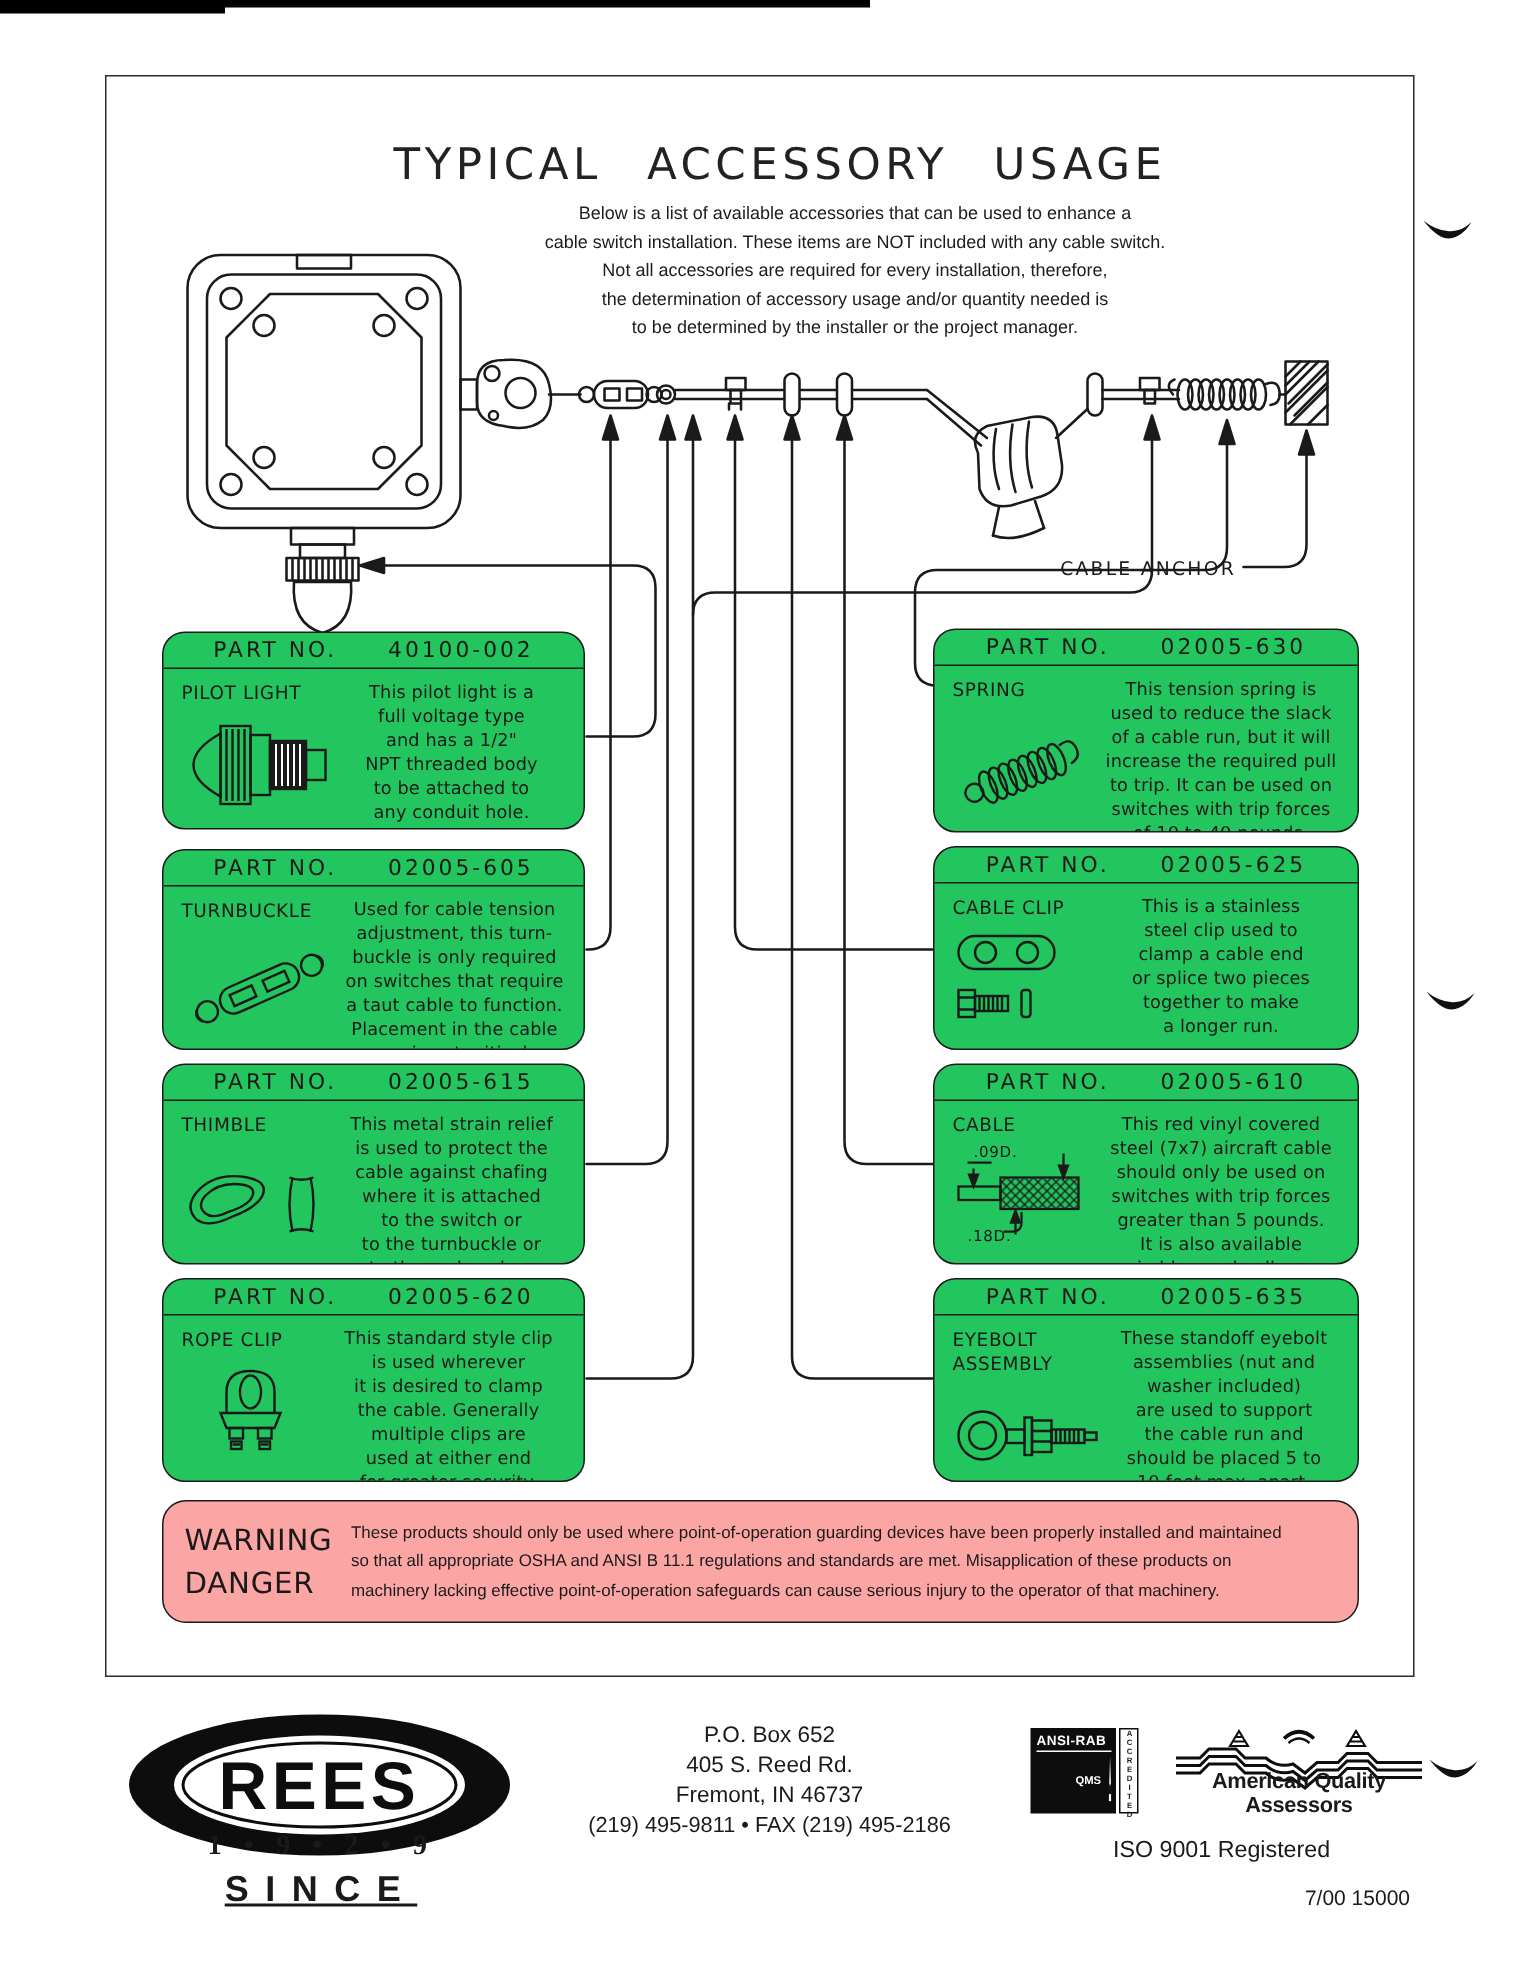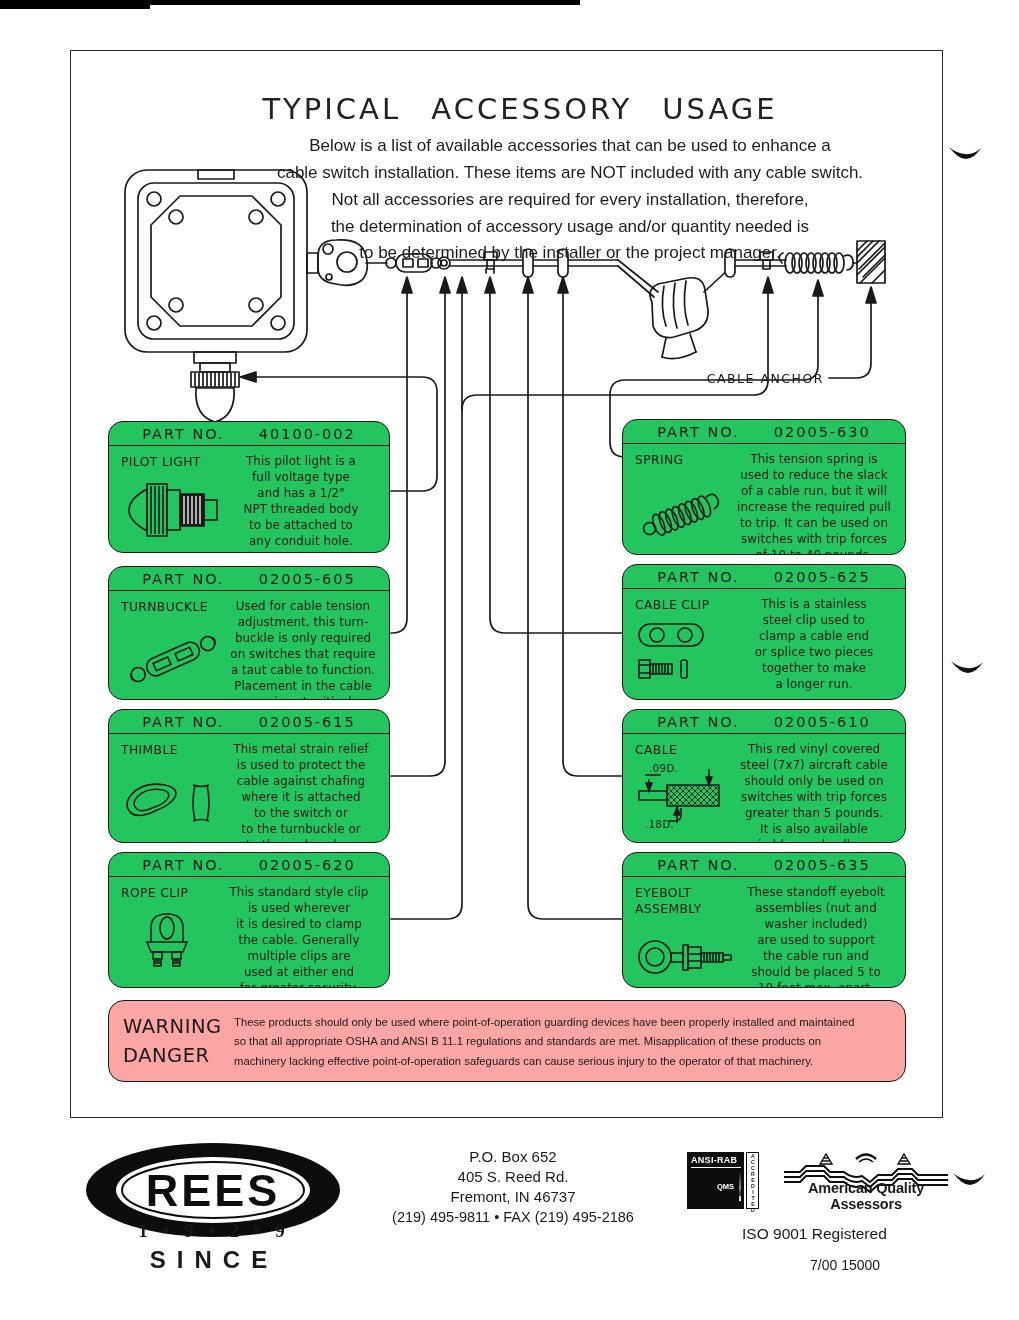--- a/index.html
+++ b/index.html
@@ -11,21 +11,21 @@
   .scan-bar1 { left:0; top:0; width:150px; height:9px; background:#000; }
   .scan-bar2 { left:140px; top:0; width:440px; height:5px; background:#000; }
   .crescent { width:34px; height:16px; }
 
   
   .frame { left:70px; top:50px; width:873px; height:1068px; border:1.6px solid #2b2b2b; background:transparent; }
 
   .title { left:80px; top:92px; width:880px; text-align:center;
     font-size:29px; letter-spacing:3px; word-spacing:18px; color:#222; z-index:2; }
   .intro { left:270px; top:133px; width:600px; text-align:center; white-space:pre-line;
-    font-family:"Liberation Sans", sans-serif; font-size:17px; line-height:1.58; color:#1c1c1c; z-index:2; }
+    font-family:"Liberation Sans", sans-serif; font-size:12px; line-height:1.58; color:#1c1c1c; z-index:2; }
 
   .diagram { left:70px; top:50px; z-index:1; }
 
   .part-box { position:absolute; width:282px; background:#22c55e; border:1.7px solid #1a1a1a;
     border-radius:15px; z-index:2; overflow:hidden; }
   .part-box.rcol { width:284px; }
   .part-header { display:flex; justify-content:center; gap:34px; padding:4px 0 3px;
     font-size:14.5px; letter-spacing:2px; border-bottom:1.7px solid #1a1a1a; }
   .part-body { display:flex; padding:5px 8px 4px 12px; }
   .part-left { flex:0 0 96px; display:flex; flex-direction:column; }
@@ -40,21 +40,21 @@
 
   .warning-box { left:108px; top:1000px; width:798px; height:82px; background:#fca5a5;
     border:1.7px solid #1a1a1a; border-radius:16px; z-index:2; display:flex; padding:8px 10px 6px 14px; }
   .warn-label { flex:0 0 105px; font-size:19.5px; line-height:1.5; letter-spacing:0.5px; padding-top:3px; }
   .warn-text { flex:1; font-family:"Liberation Sans", sans-serif; font-size:11.3px;
     line-height:1.72; white-space:pre-line; padding-left:6px; padding-top:4px; }
 
   
   .rees-logo { left:82px; top:1140px; }
   .since { left:114px; top:1246px; width:200px; text-align:center;
-    font-family:"Liberation Sans", sans-serif; font-weight:bold; font-size:24px; letter-spacing:11px; }
+    font-family:"Liberation Sans", sans-serif; font-weight:bold; font-size:24px; letter-spacing:11px;text-decoration:underline; }
   .since-year { left:114px; top:1220px; width:200px; text-align:center;
     font-family:Liberation Serif, serif; font-weight:bold; font-size:19px; letter-spacing:5px; }
   .company { left:377px; top:1147px; width:272px; text-align:center; font-family:"Liberation Sans", sans-serif; }
   .company-name { font-weight:bold; font-size:20.5px; margin-bottom:3px; }
   .company-line { font-size:15px; line-height:20px; }
   .company-phone { font-size:14.5px; line-height:20px; }
 
   .ansi-badge { left:687px; top:1152px; display:flex; z-index:2; }
   .ansi-inner { width:57px; height:57px; background:#0d0d0d; color:#fff; padding:3px 3px 0 4px;
     font-family:"Liberation Sans", sans-serif; }
@@ -65,21 +65,21 @@
     position:relative; }
   .ansi-tri span { position:absolute; left:50%; transform:translateX(-50%); bottom:0px;
     color:#0d0d0d; font-size:13px; }
   .ansi-strip { width:13px; height:57px; border:1.5px solid #0d0d0d; margin-left:2px;
     writing-mode:vertical-rl; text-orientation:upright; font-size:5.2px; font-weight:bold;
     letter-spacing:0px; text-align:center; line-height:10px; font-family:"Liberation Sans", sans-serif; }
   .aqa-logo { left:780px; top:1150px; }
   .aqa-text { left:780px; top:1180px; width:172px; text-align:center;
     font-family:"Liberation Sans", sans-serif; font-weight:bold; font-size:14.5px; letter-spacing:-0.2px; }
   .iso-line { left:742px; top:1225px; width:200px; font-family:"Liberation Sans", sans-serif; font-size:15.5px; }
-  .doc-code { left:810px; top:1257px; width:130px; font-size:14px;
+  .doc-code { left:810px; top:1257px; width:130px; text-align:right; font-size:14px;
     font-family:"Liberation Sans", sans-serif; }
 </style>
 </head>
 <body>
 
 <div class="abs scan-bar1"></div>
 <div class="abs scan-bar2"></div>
 <svg class="abs crescent" style="left:948px; top:144px;" viewBox="0 0 34 16">
     <path d="M1,3 Q10,15 18,15 Q27,14 33,4 Q26,11 17,10 Q8,9 1,3 Z" fill="#111"></path>
   </svg>

